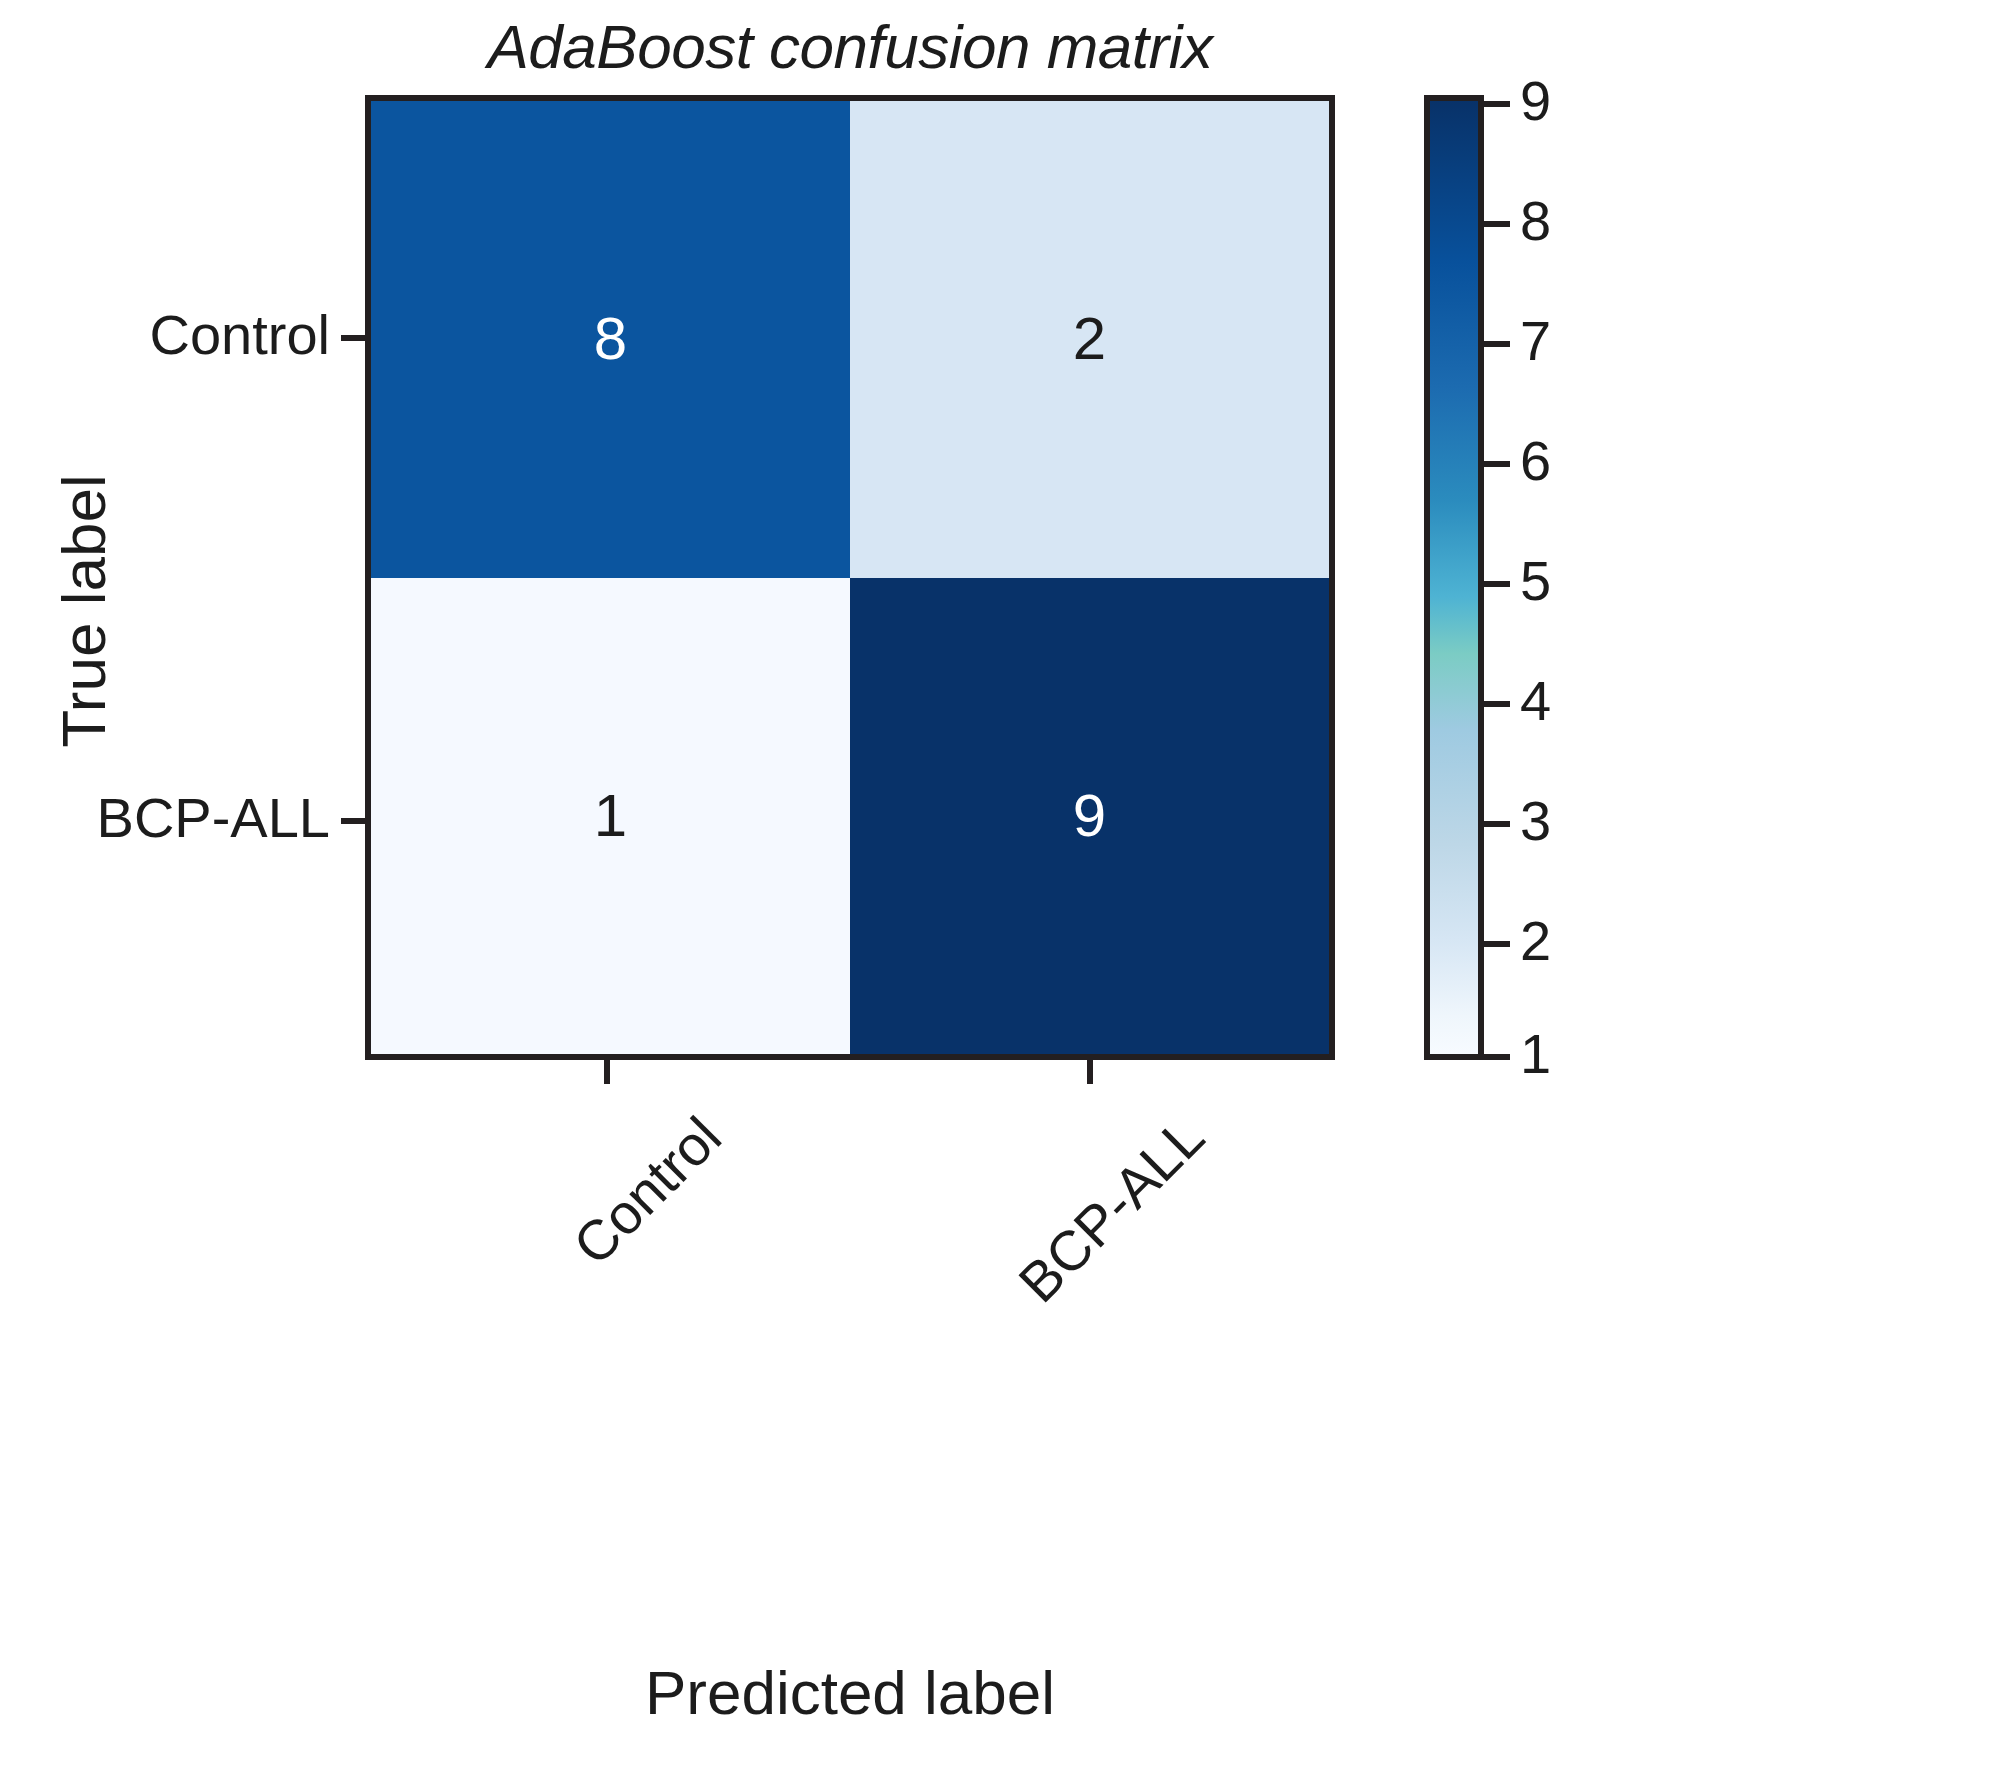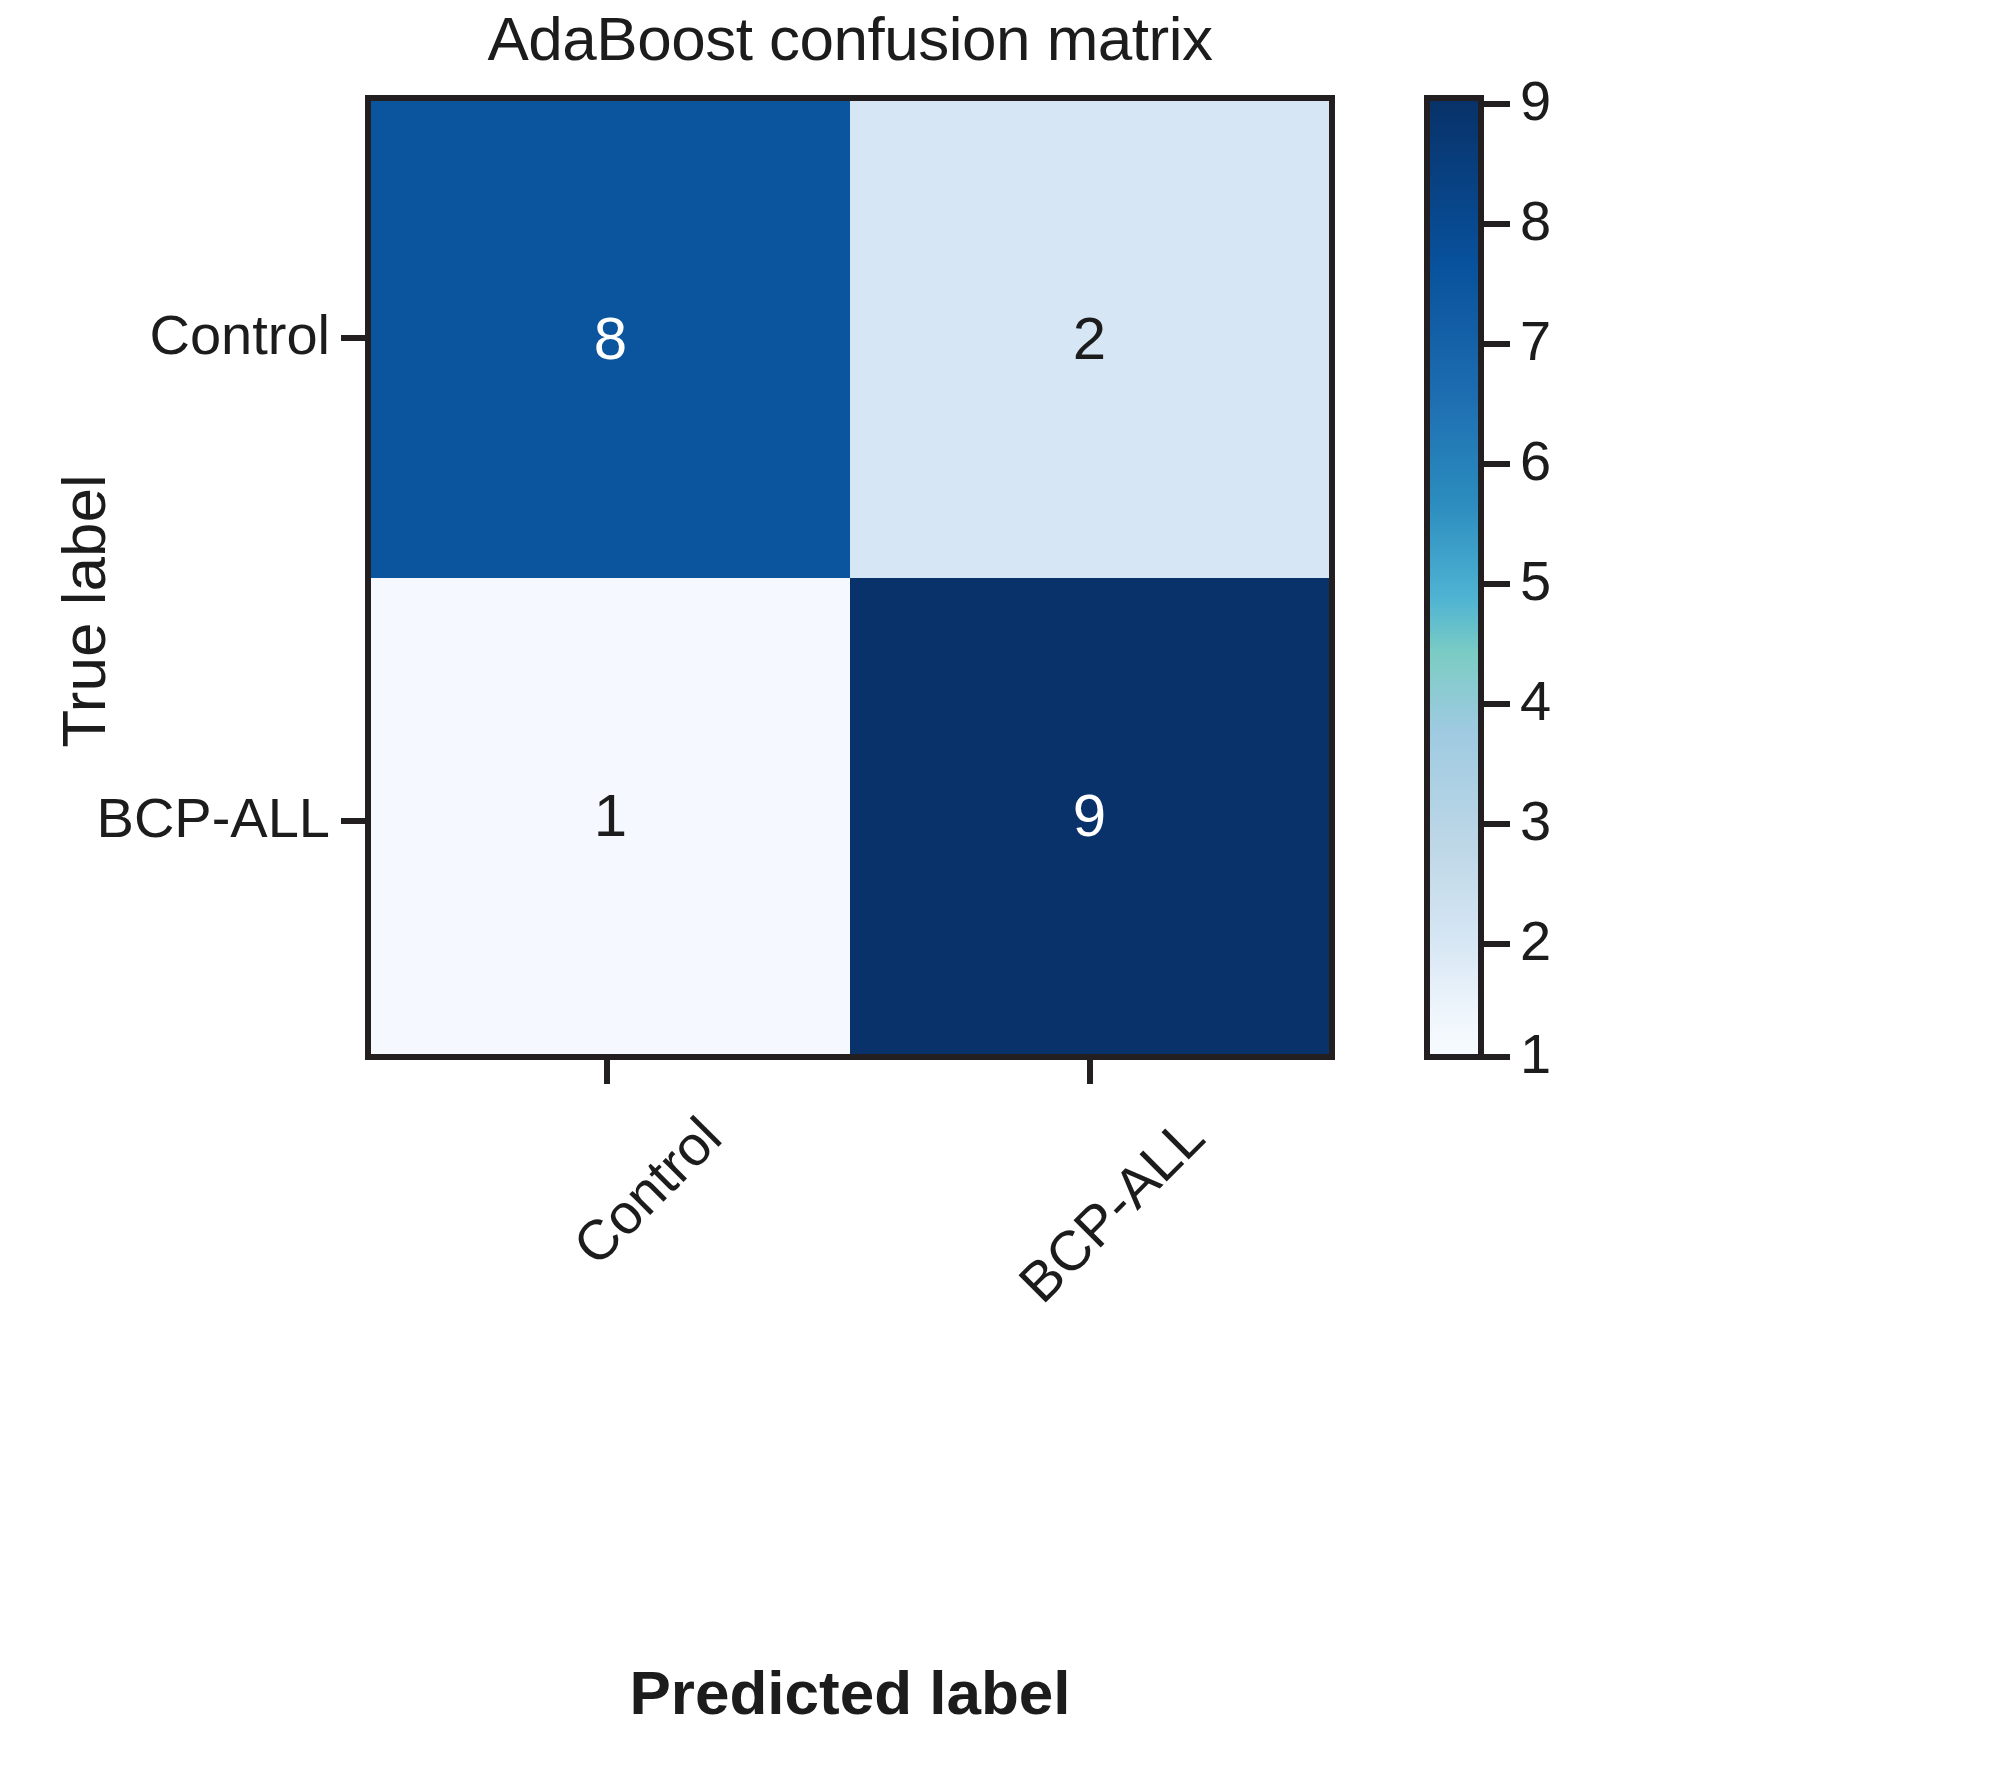--- a/index.html
+++ b/index.html
@@ -20,28 +20,29 @@
     position: absolute;
     left: 0; top: 0;
     width: 1999px;
     height: 1772px;
   }
 
   
   #chart-title {
     position: absolute;
     left: 365px;
-    top: 6px;
+    top: 14px;
     width: 970px;
     text-align: center;
     font-size: 62px;
     line-height: 66px;
     color: #1c1c1c;
     white-space: nowrap;
     letter-spacing: -0.5px;
+    font-style: italic;
   }
 
   
   #matrix-axes {
     position: absolute;
     left: 365px;
     top: 95px;
     width: 970px;
     height: 965px;
     border: 6px solid #231f20;
@@ -118,21 +119,20 @@
   #xlabel {
     position: absolute;
     left: 365px;
     top: 1660px;
     width: 970px;
     text-align: center;
     font-size: 62px;
     line-height: 66px;
     color: #1c1c1c;
     white-space: nowrap;
-    font-weight: bold;
   }
 
   
   #colorbar-wrap {
     position: absolute;
     left: 1424px;
     top: 95px;
     width: 60px;
     height: 965px;
   }

